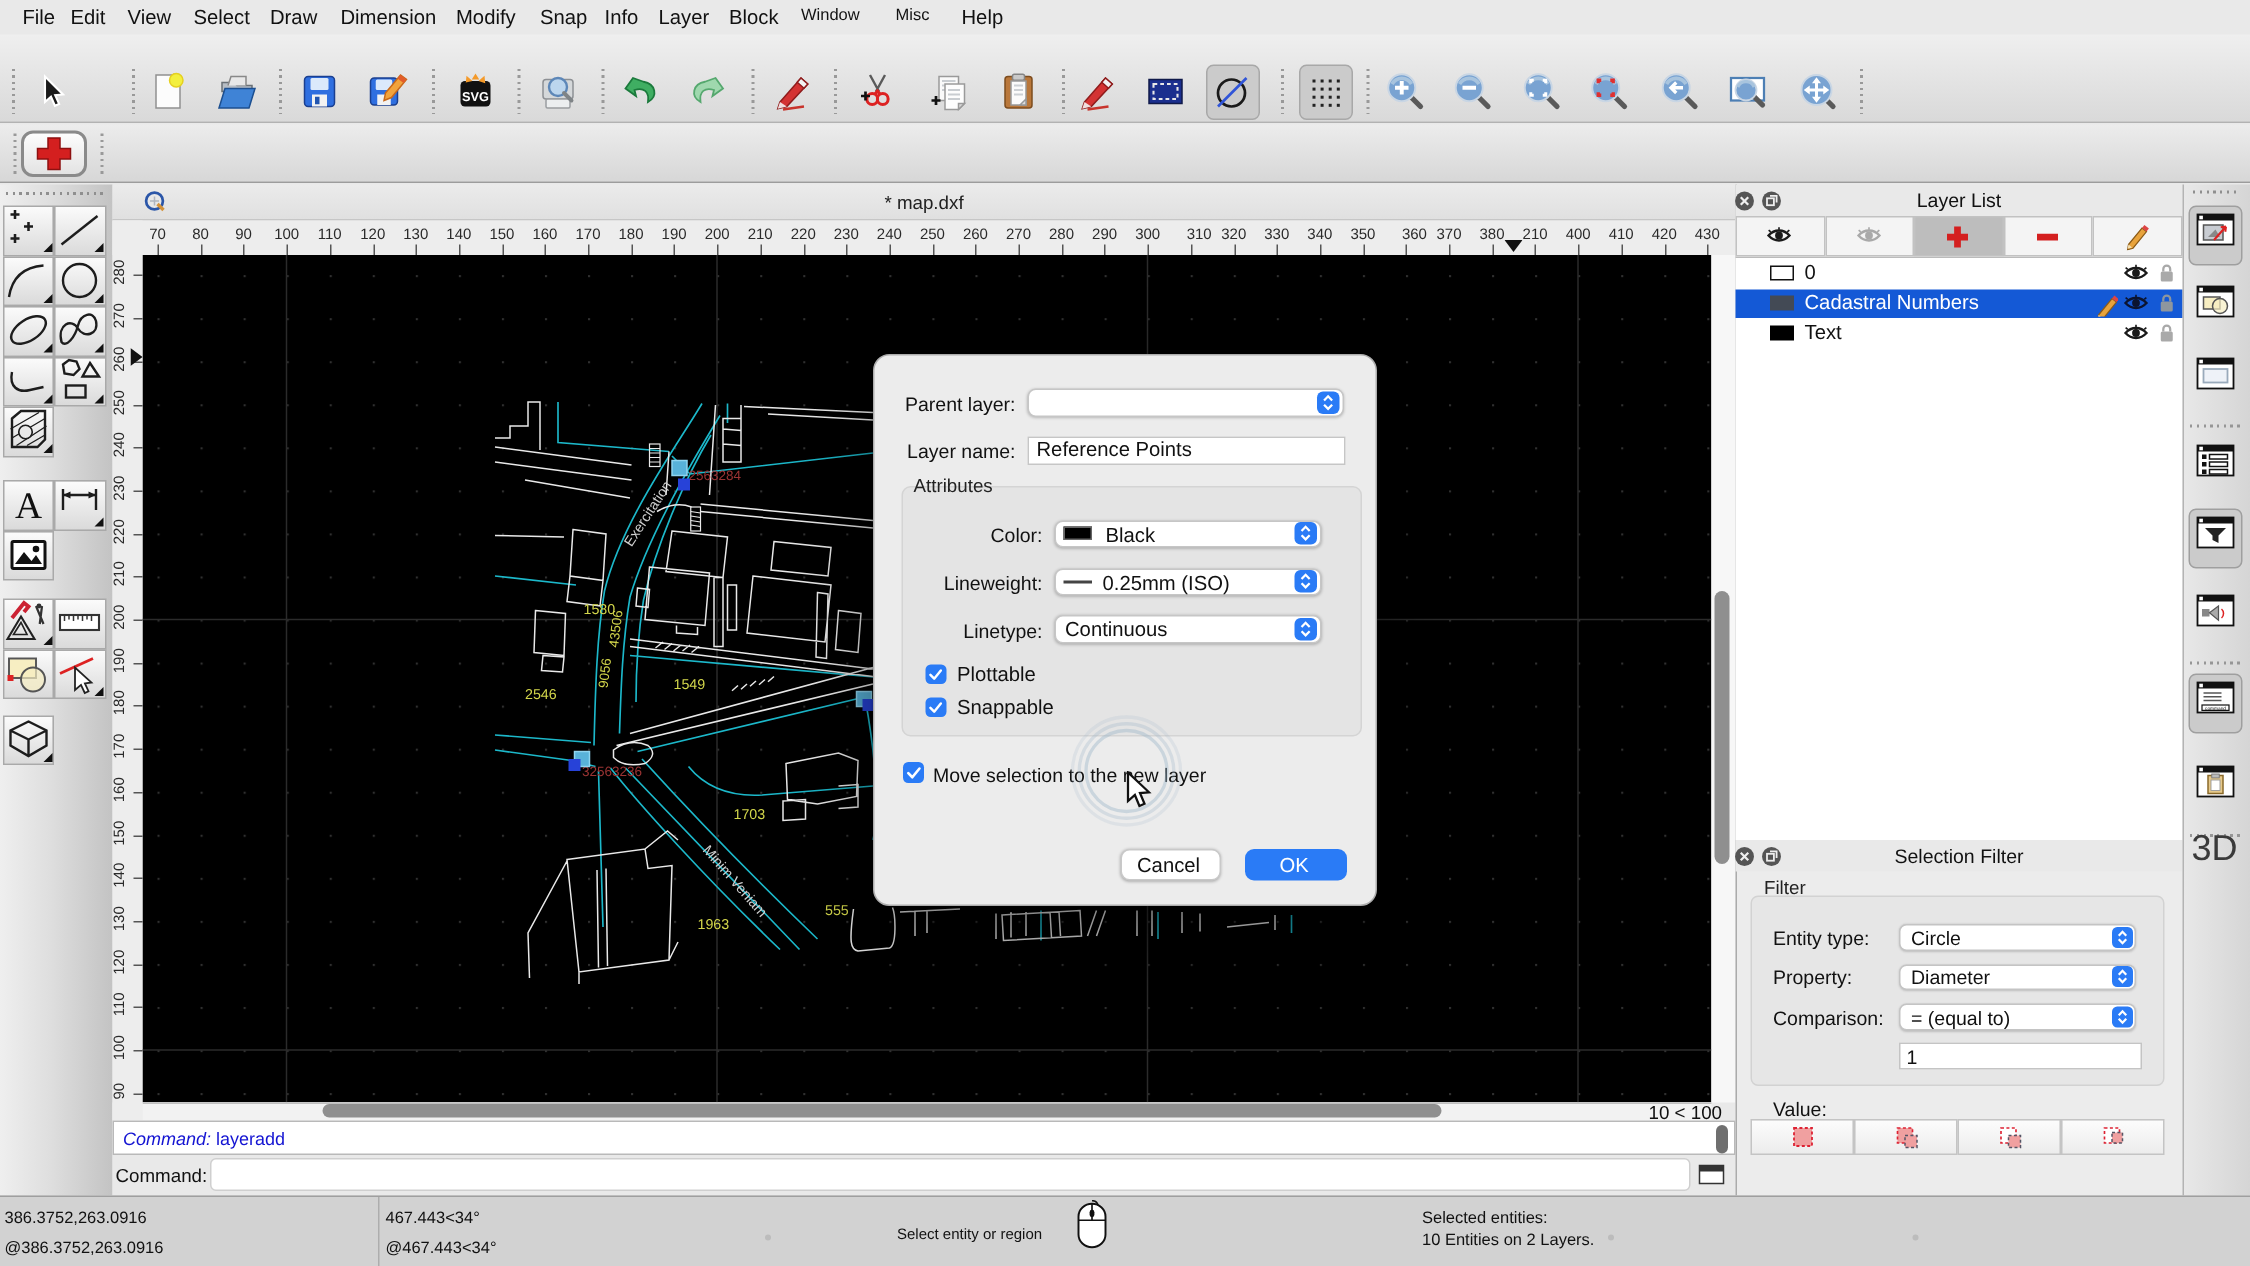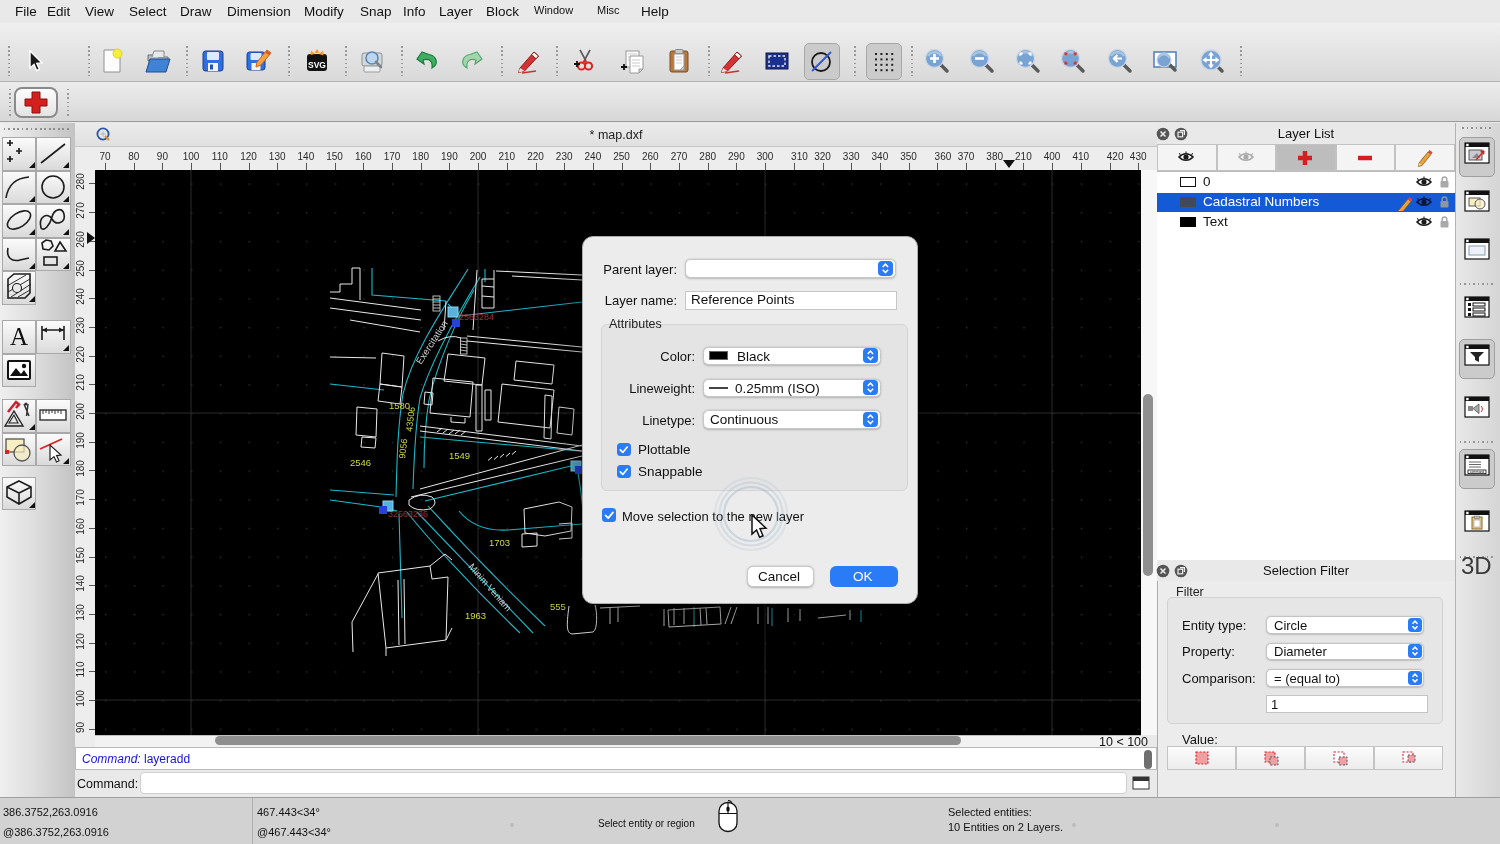--- a/index.html
+++ b/index.html
@@ -359,21 +359,21 @@
 <div class="txt" style="left:952.0px;top:151px;width:28px;text-align:center;font-size:10px;color:#2a2a2a">370</div>
 <div class="abs" style="left:966.0px;top:163px;width:1px;height:7px;background:#555"></div>
 <div class="txt" style="left:980.7px;top:151px;width:28px;text-align:center;font-size:10px;color:#2a2a2a">380</div>
 <div class="abs" style="left:994.7px;top:163px;width:1px;height:7px;background:#555"></div>
 <div class="txt" style="left:1009.4000000000001px;top:151px;width:28px;text-align:center;font-size:10px;color:#2a2a2a">210</div>
 <div class="abs" style="left:1023.4px;top:163px;width:1px;height:7px;background:#555"></div>
 <div class="txt" style="left:1038.1px;top:151px;width:28px;text-align:center;font-size:10px;color:#2a2a2a">400</div>
 <div class="abs" style="left:1052.1px;top:163px;width:1px;height:7px;background:#555"></div>
 <div class="txt" style="left:1066.8000000000002px;top:151px;width:28px;text-align:center;font-size:10px;color:#2a2a2a">410</div>
 <div class="abs" style="left:1080.8px;top:163px;width:1px;height:7px;background:#555"></div>
-<div class="txt" style="left:1095.5px;top:151px;width:28px;text-align:right;font-size:10px;color:#2a2a2a">420</div>
+<div class="txt" style="left:1095.5px;top:151px;width:28px;text-align:center;font-size:10px;color:#2a2a2a">420</div>
 <div class="abs" style="left:1109.5px;top:163px;width:1px;height:7px;background:#555"></div>
 <div class="txt" style="left:1124.2px;top:151px;width:28px;text-align:center;font-size:10px;color:#2a2a2a">430</div>
 <div class="abs" style="left:1138.2px;top:163px;width:1px;height:7px;background:#555"></div>
 <div class="txt" style="left:66px;top:721.7px;width:28px;text-align:center;font-size:10px;color:#2a2a2a;transform:rotate(-90deg)">90</div>
 <div class="abs" style="left:89px;top:728.7px;width:6px;height:1px;background:#555"></div>
 <div class="txt" style="left:66px;top:693.0px;width:28px;text-align:center;font-size:10px;color:#2a2a2a;transform:rotate(-90deg)">100</div>
 <div class="abs" style="left:89px;top:700.0px;width:6px;height:1px;background:#555"></div>
 <div class="txt" style="left:66px;top:664.3px;width:28px;text-align:center;font-size:10px;color:#2a2a2a;transform:rotate(-90deg)">110</div>
 <div class="abs" style="left:89px;top:671.3px;width:6px;height:1px;background:#555"></div>
 <div class="txt" style="left:66px;top:635.6px;width:28px;text-align:center;font-size:10px;color:#2a2a2a;transform:rotate(-90deg)">120</div>

